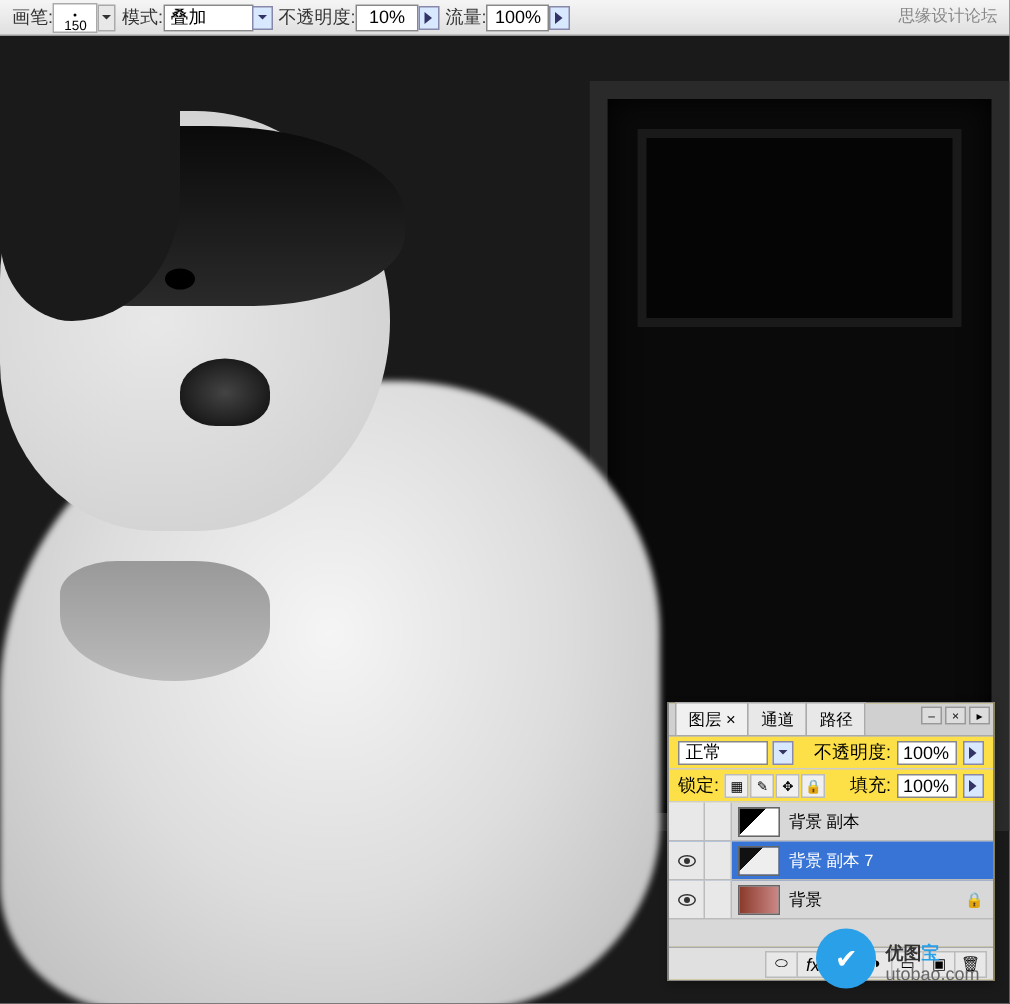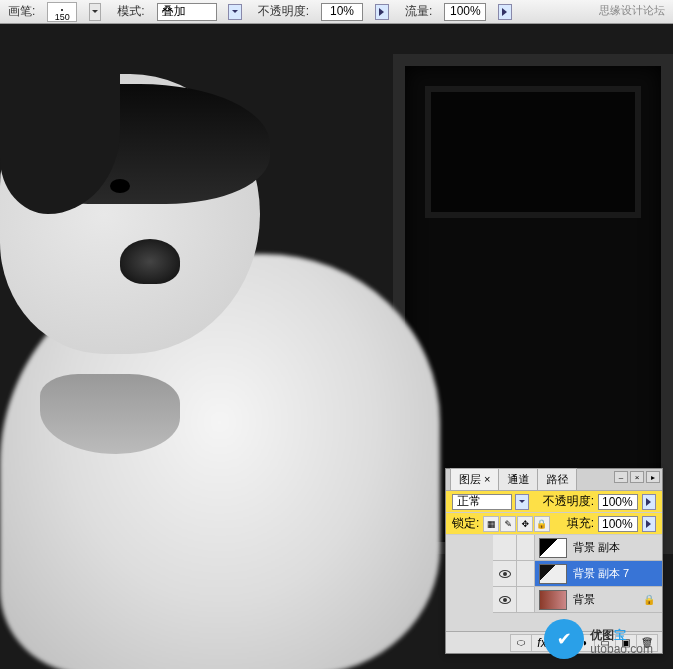--- a/index.html
+++ b/index.html
@@ -1,18 +1,18 @@
 <!DOCTYPE html>
 <html><head>
 <meta charset="utf-8">
 <style>
 * { margin: 0; padding: 0; box-sizing: border-box; font-family: "Microsoft YaHei", sans-serif; font-size: 12px; }
 body { width: 673px; height: 669px; background: #e8e8e8; position: relative; overflow: hidden; }
 
-.toolbar { height: 24px; background: linear-gradient(#f5f5f5, #e0e0e0); border-bottom: 1px solid #999; display: flex; align-items: center; padding: 0 4px; gap: 12px; }
+.toolbar { height: 24px; background: linear-gradient(#f5f5f5, #e0e0e0); border-bottom: 1px solid #999; display: flex; align-items: center; padding: 0 4px; gap: 0; }
 .toolbar-label { color: #333; margin-left: 4px; }
 .brush-preview { width: 30px; height: 20px; background: #fff; border: 1px solid #aaa; display: flex; flex-direction: column; align-items: center; justify-content: center; position: relative; }
 .brush-dot { width: 2px; height: 2px; background: #000; border-radius: 50%; margin-top: -4px; }
 .brush-size { font-size: 9px; position: absolute; bottom: -1px; }
 .dropdown-btn { width: 12px; height: 18px; background: #e8e8e8; border: 1px solid #aaa; display: flex; align-items: center; justify-content: center; cursor: pointer; }
 .dropdown-btn::after { content: ''; border: 3px solid transparent; border-top-color: #333; margin-top: 3px; }
 .select-box { height: 18px; background: #fff; border: 1px solid #888; display: flex; align-items: flex-end; padding: 0 4px; min-width: 60px; }
 .select-arrow { width: 14px; height: 16px; background: #d8e8ff; border: 1px solid #88a; display: flex; align-items: center; justify-content: center; margin-left: -1px; }
 .select-arrow::after { content: ''; border: 3px solid transparent; border-top-color: #336; margin-top: 3px; }
 .num-input { width: 42px; height: 18px; background: #fff; border: 1px solid #888; text-align: center; padding: 0 4px; }
@@ -44,21 +44,21 @@
 .panel-tab.active { background: #f0f0f0; position: relative; z-index: 1; }
 .panel-controls { position: absolute; right: 2px; top: 2px; display: flex; gap: 2px; }
 .panel-ctrl-btn { width: 14px; height: 12px; border: 1px solid #999; background: #ddd; font-size: 8px; display: flex; align-items: center; justify-content: center; cursor: pointer; }
 
 .panel-row { height: 22px; display: flex; align-items: center; padding: 0 6px; gap: 4px; border-bottom: 1px solid #ccc; }
 .panel-select { height: 16px; background: #fff; border: 1px solid #888; padding: 0 4px; display: flex; align-items: center; flex: 0 0 60px; }
 .panel-num { width: 40px; height: 16px; background: #fff; border: 1px solid #888; padding: 0 3px; display: flex; align-items: center; }
 .lock-icons { display: flex; gap: 1px; }
 .lock-icon { width: 16px; height: 16px; border: 1px solid #bbb; background: #f0f0f0; display: flex; align-items: center; justify-content: center; font-size: 9px; }
 
-.layer-list { background: #d8d8d8; padding-left: 47px; }
+.layer-list { background: #d8d8d8; }
 .layer-row { height: 26px; display: flex; align-items: center; border-bottom: 1px solid #bbb; }
 .layer-row.selected { background: #3874d6; color: #fff; }
 .vis-col { width: 24px; height: 100%; display: flex; align-items: center; justify-content: center; border-right: 1px solid #bbb; background: #e8e8e8; }
 .eye-icon { width: 12px; height: 8px; border: 1px solid #333; border-radius: 50%; position: relative; }
 .eye-icon::after { content: ''; position: absolute; top: 1px; left: 3px; width: 4px; height: 4px; background: #333; border-radius: 50%; }
 .link-col { width: 18px; height: 100%; border-right: 1px solid #bbb; background: #e8e8e8; }
 .layer-thumb { width: 28px; height: 20px; background: #fff; border: 1px solid #666; margin-left: 4px; position: relative; overflow: hidden; }
 .thumb-bw { background: linear-gradient(135deg, #000 40%, #fff 40%); }
 .thumb-bw2 { background: linear-gradient(135deg, #111 35%, #eee 35%); }
 .thumb-color { background: linear-gradient(90deg, #8b3a2a, #c88); }

